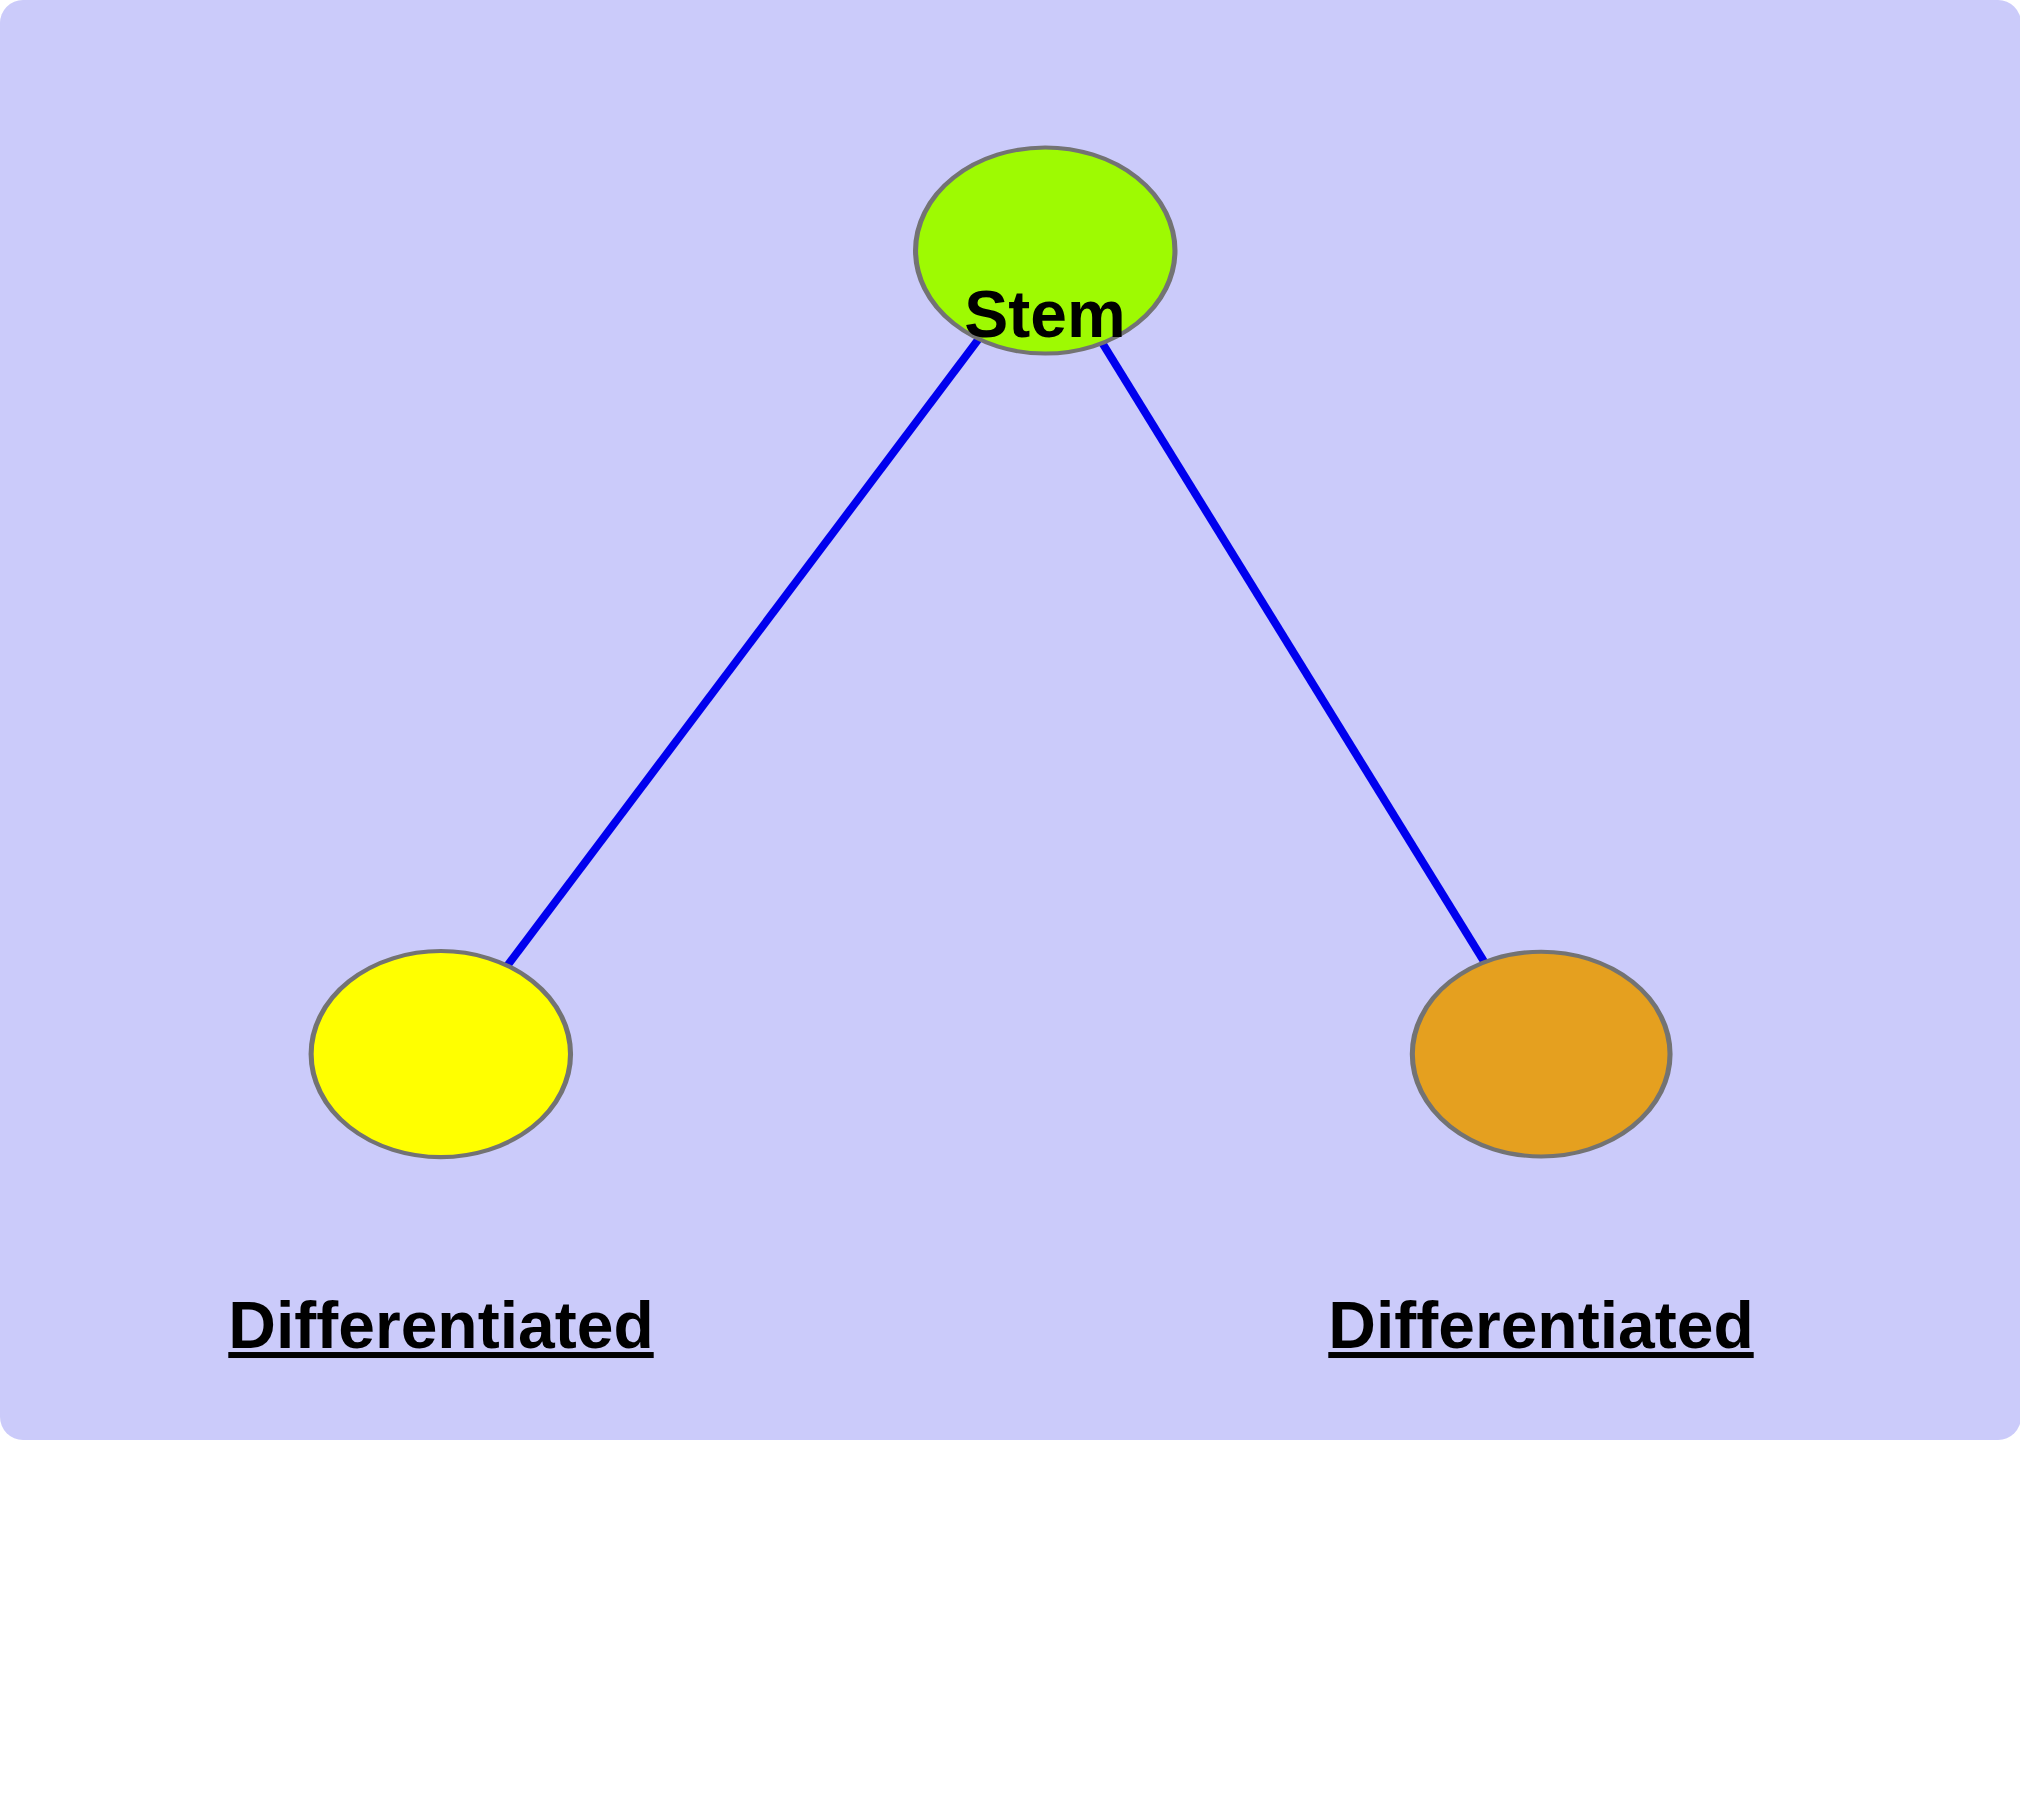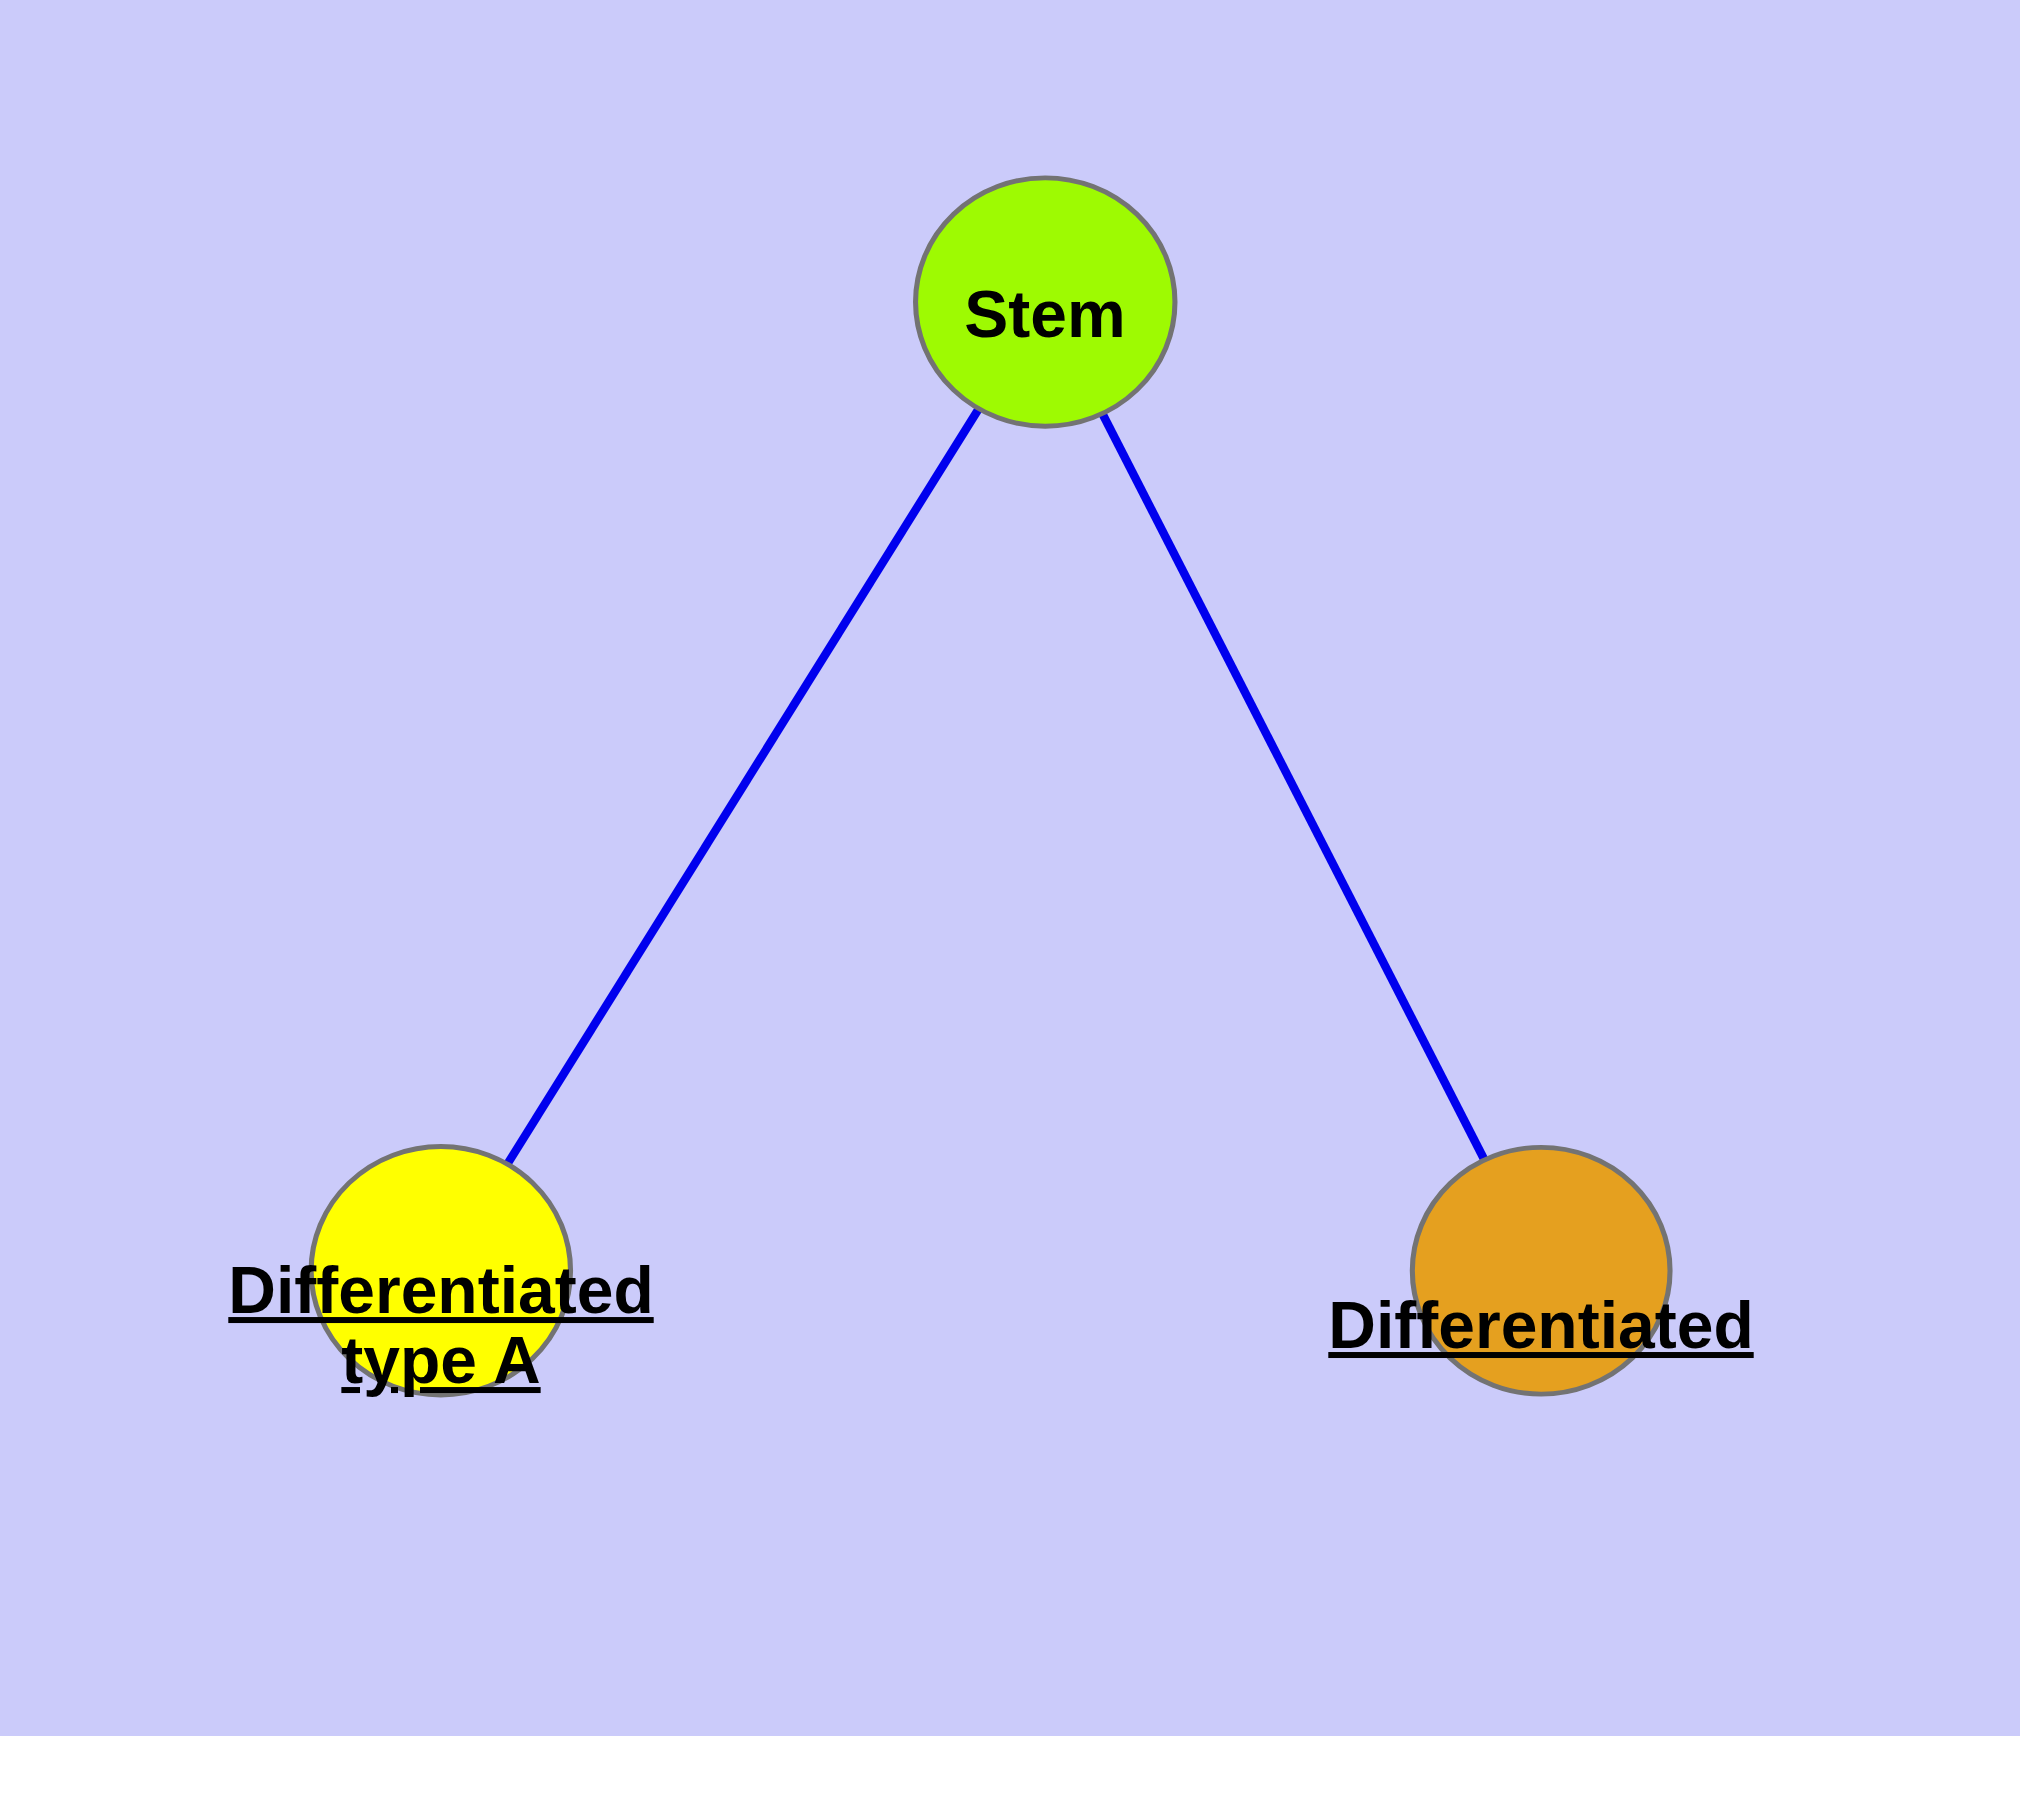--- a/index.html
+++ b/index.html
@@ -34,35 +34,35 @@
     transform: translate(-50%, -50%);
   }
   .node-label.two-line {
     line-height: 1.06;
     text-decoration: underline;
   }
 </style>
 </head>
 <body>
 
-<div id="canvas" style="width: 2021px; height: 1736px;">
+<div id="canvas" style="width: 2021px; height: 1440px; border-radius: 23px;">
 
   <svg id="graph-bg" viewBox="0 0 2384 2138" preserveAspectRatio="none" xmlns="http://www.w3.org/2000/svg">
     <rect id="bg-rect" x="0" y="0" width="2384" height="2138" fill="#CBCBFA"></rect>
     <g id="edge-layer">
         <line x1="1155.5349411295097" y1="501.61544913393413" x2="597.4650588704903" y2="1435.3845508660659" stroke="#0000EE" stroke-width="10" stroke-linecap="butt"></line>
         <line x1="1299.4817052160308" y1="507.57722106448693" x2="1751.9585709774528" y2="1430.3206413266685" stroke="#0000EE" stroke-width="10" stroke-linecap="butt"></line>
       </g>
     <g id="node-layer">
         <circle cx="1233" cy="372" r="153" fill="#9EFA02" stroke="#737373" stroke-width="6"></circle>
         <circle cx="520" cy="1565" r="153" fill="#FFFF00" stroke="#737373" stroke-width="6"></circle>
         <circle cx="1818" cy="1565" r="152" fill="#E5A01F" stroke="#737373" stroke-width="6"></circle>
       </g>
   </svg>
 
   <div id="label-layer">
       <div class="node-label" style="left: 1045px; top: 315px; font-size: 66px; color: rgb(0, 0, 0);"><span style="display: block;">Stem</span></div>
-      <div class="node-label two-line" style="left: 441px; top: 1326px; font-size: 66px; color: rgb(0, 0, 0);"><span style="display: block;">Differentiated</span><span style="display: block;">type A</span></div>
+      <div class="node-label two-line" style="left: 441px; top: 1326px; font-size: 66px; color: rgb(0, 0, 0);"><span style="display: block;">Differentiated</span></div>
       <div class="node-label two-line" style="left: 1541px; top: 1326px; font-size: 66px; color: rgb(0, 0, 0);"><span style="display: block;">Differentiated</span></div>
     </div>
 
 </div>
 
 
 </body></html>

